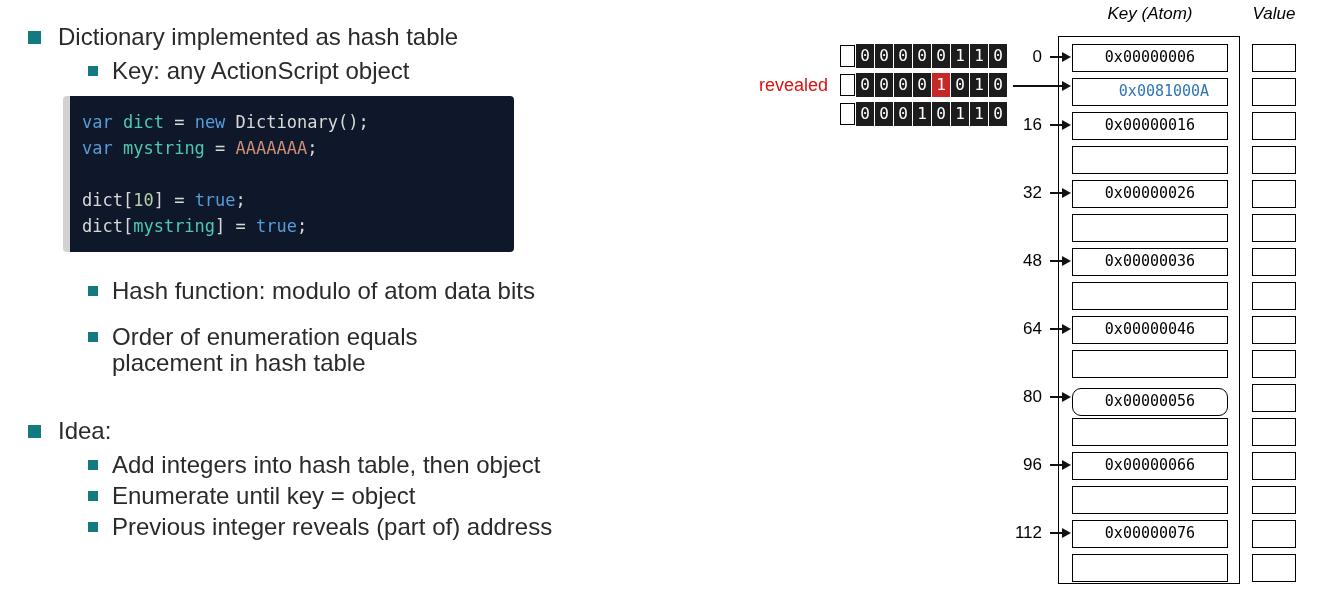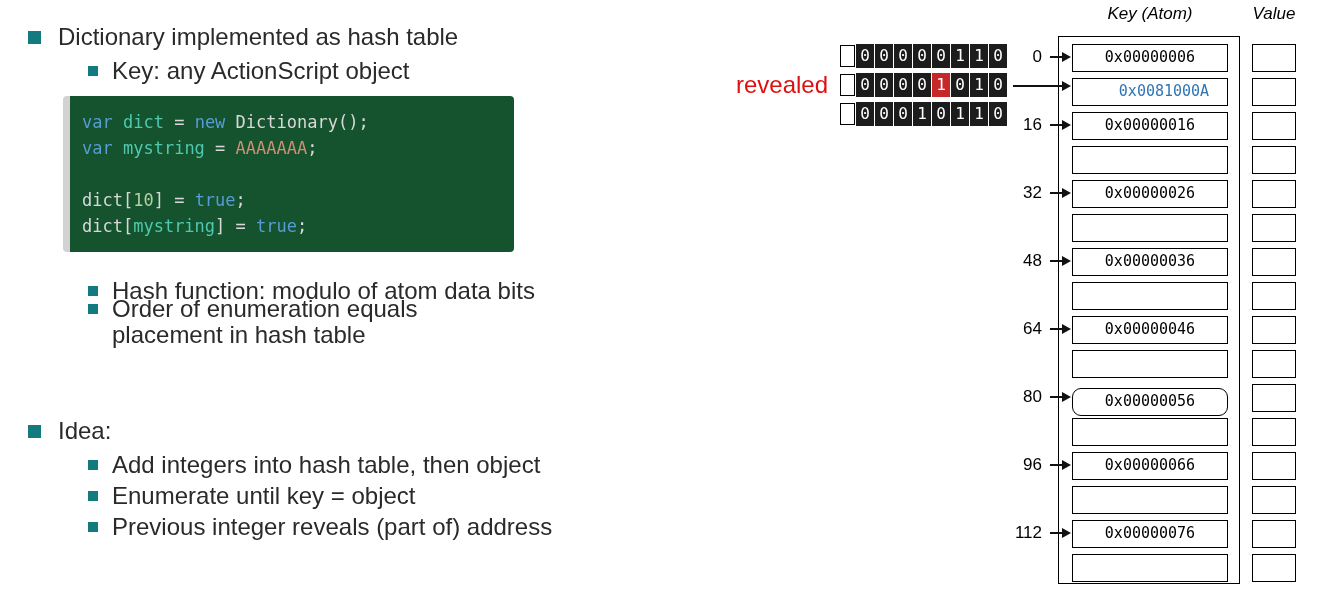--- a/index.html
+++ b/index.html
@@ -13,21 +13,21 @@
   .bullet-row{position:absolute;display:flex;align-items:flex-start;}
   .sq{background:#137a80;flex:0 0 auto;display:inline-block;}
   .sq-lg{width:13px;height:13px;margin:9px 17px 0 0;}
   .sq-sm{width:10px;height:10px;margin:8px 14px 0 0;}
   .txt-lg{font-size:24px;line-height:30px;}
   .txt-sm{font-size:24px;line-height:26px;}
 
   
   .code-block{
     position:absolute;left:63px;top:96px;width:432px;
-    background:#14532d;border-left:7px solid #d2d2d2;border-radius:4px;
+    background:#0f172a;border-left:7px solid #d2d2d2;border-radius:4px;
     padding:13px 0 13px 12px;
     font-family:"DejaVu Sans Mono",monospace;font-size:17px;line-height:26px;
   }
   .code-line{white-space:pre;}
   .t-kw{color:#569cd6;}
   .t-id{color:#4ec9b0;}
   .t-st{color:#ce9178;}
   .t-nu{color:#b5cea8;}
   .t-pl{color:#d8d8d8;}
 
@@ -48,21 +48,21 @@
   .arrow{position:absolute;height:2px;background:#111;}
   .arrow::after{content:"";position:absolute;right:-8px;top:-4px;width:0;height:0;
     border-left:9px solid #111;border-top:5px solid transparent;border-bottom:5px solid transparent;}
 
   .bitrow{position:absolute;display:flex;gap:1px;align-items:center;}
   .bitcell{width:18px;height:24px;background:#1c1c1c;color:#fff;
     font-family:"DejaVu Sans Mono",monospace;font-size:16px;line-height:24px;text-align:center;}
   .bitcell.lead{background:#fff;border:1px solid #000;width:15px;height:22px;box-sizing:border-box;}
   .bitcell.hl{background:#c62828;}
   .revealed-label{position:absolute;left:722px;width:106px;top:73px;
-    text-align:right;font-size:24px;line-height:24px;color:#dd1111;}
+    text-align:right;font-size:18px;line-height:24px;color:#dd1111;}
 </style>
 </head>
 <body>
 
 <div class="slide">
 
   <div class="bullet-row" style="left:28px;top:22px;width:660px">
     <span class="sq sq-lg"></span>
     <span class="txt-lg">Dictionary implemented as hash table</span>
   </div>
@@ -78,21 +78,21 @@
       <div class="code-line">&nbsp;</div>
       <div class="code-line"><span class="t-pl">dict[</span><span class="t-nu">10</span><span class="t-pl">] = </span><span class="t-kw">true</span><span class="t-pl">;</span></div>
       <div class="code-line"><span class="t-pl">dict[</span><span class="t-id">mystring</span><span class="t-pl">] = </span><span class="t-kw">true</span><span class="t-pl">;</span></div>
     </div>
 
   <div class="bullet-row" style="left:88px;top:278px;width:560px">
     <span class="sq sq-sm"></span>
     <span class="txt-sm">Hash function: modulo of atom data bits</span>
   </div>
 
-  <div class="bullet-row" style="left:88px;top:296px;width:424px">
+  <div class="bullet-row" style="left:88px;top:324px;width:424px">
     <span class="sq sq-sm"></span>
     <span class="txt-sm">Order of enumeration equals placement in hash table</span>
   </div>
 
   <div class="bullet-row" style="left:28px;top:416px;width:300px">
     <span class="sq sq-lg"></span>
     <span class="txt-lg">Idea:</span>
   </div>
 
   <div class="bullet-row" style="left:88px;top:452px;width:560px">

